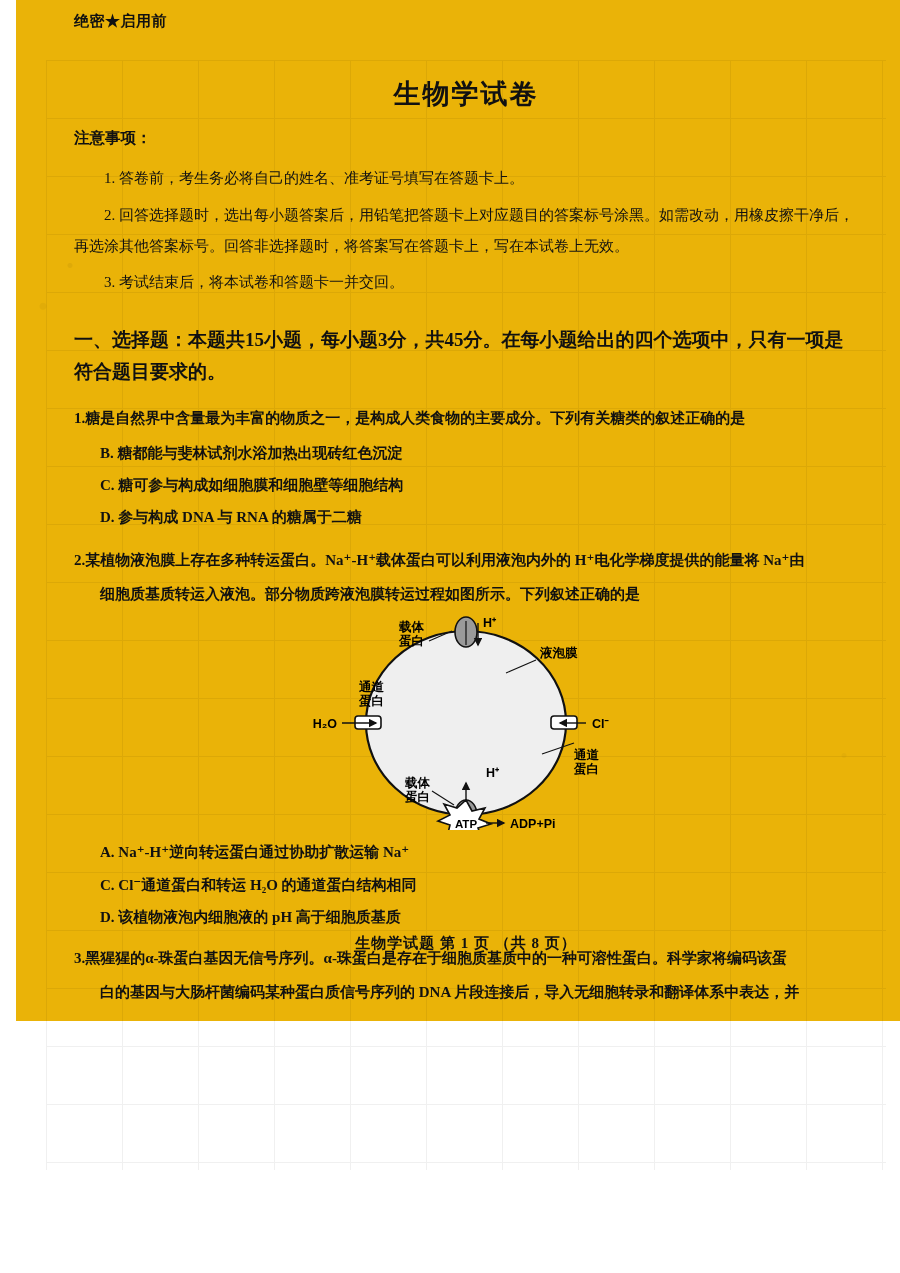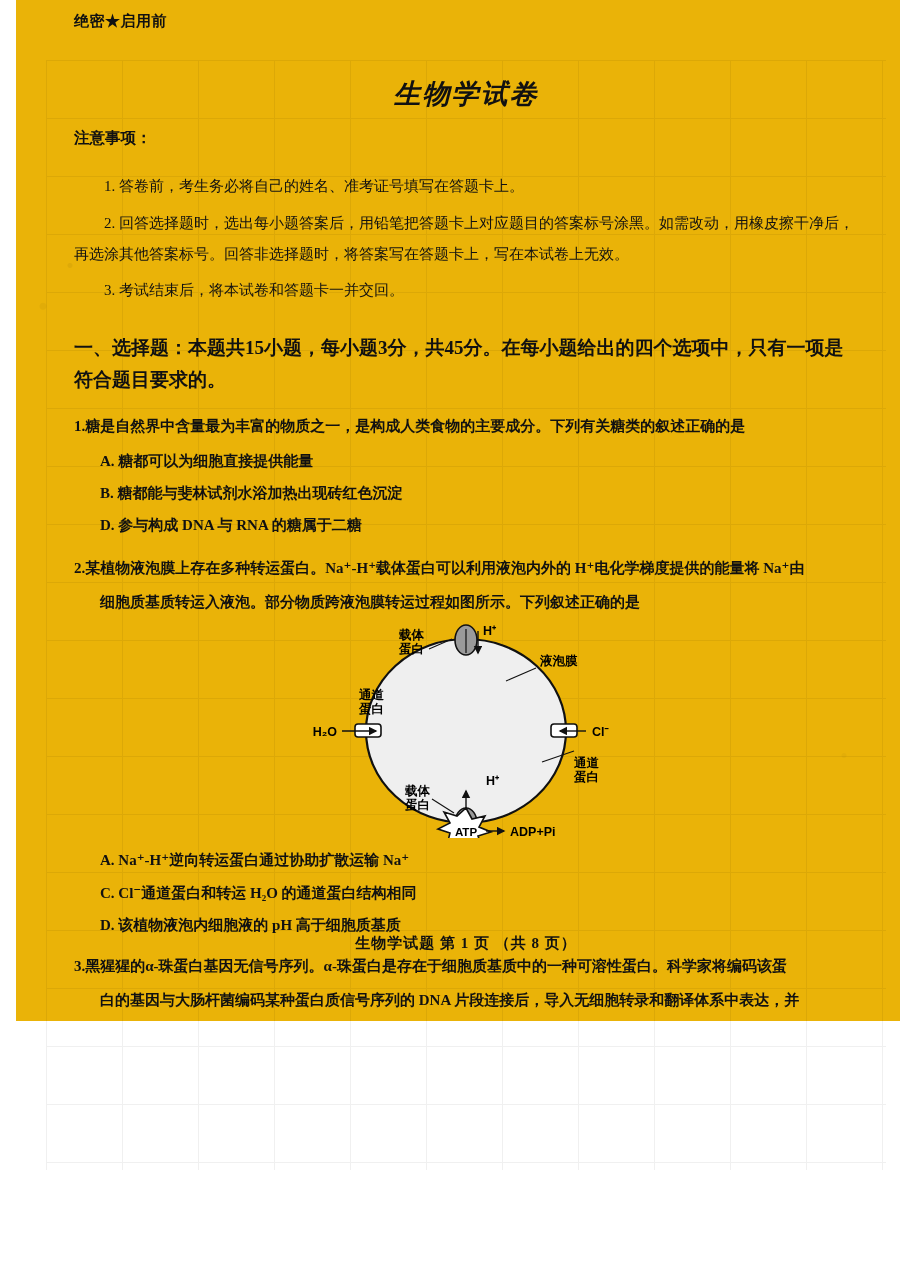--- a/index.html
+++ b/index.html
@@ -98,26 +98,25 @@
     margin-top: 2px;
     letter-spacing: 0.5px;
   }
   h1.title {
     text-align: center;
     font-size: 27px;
     font-weight: bold;
     margin: 2px 0 16px 0;
     letter-spacing: 2px;
     font-family: "Liberation Serif", serif;
-    font-style: italic;
   }
   .notice-head {
     font-weight: bold;
     font-size: 15.5px;
-    margin: 6px 0 22px 0;
+    margin: 6px 0 14px 0;
     font-family: "Liberation Sans", sans-serif;
   }
   .notice-item {
     font-size: 15px;
     line-height: 2.05;
     text-indent: 30px;
     margin: 0 0 6px 0;
     font-family: "Liberation Serif", serif;
   }
   .notice-item.two-line {
@@ -179,22 +178,22 @@
 
     <div class="notice-head">注意事项：</div>
     <p class="notice-item">1. 答卷前，考生务必将自己的姓名、准考证号填写在答题卡上。</p>
     <p class="notice-item two-line">2. 回答选择题时，选出每小题答案后，用铅笔把答题卡上对应题目的答案标号涂黑。如需改动，用橡皮擦干净后，再选涂其他答案标号。回答非选择题时，将答案写在答题卡上，写在本试卷上无效。</p>
     <p class="notice-item">3. 考试结束后，将本试卷和答题卡一并交回。</p>
 
     <div class="section-head">一、选择题：本题共15小题，每小题3分，共45分。在每小题给出的四个选项中，只有一项是符合题目要求的。</div>
 
     <div class="q">
       <div class="q-stem"><span>1.</span><span>糖是自然界中含量最为丰富的物质之一，是构成人类食物的主要成分。下列有关糖类的叙述正确的是</span></div>
-      <div class="opt">A. 糖都可以为细胞直接提供能量</div>
       <div class="opt">B. 糖都能与斐林试剂水浴加热出现砖红色沉淀</div>
+      <div class="opt">C. 糖可参与构成如细胞膜和细胞壁等细胞结构</div>
       <div class="opt">D. 参与构成 DNA 与 RNA 的糖属于二糖</div>
     </div>
 
     <div class="q" style="margin-top:12px;">
       <div class="q-stem"><span>2.</span><span>某植物液泡膜上存在多种转运蛋白。Na⁺-H⁺载体蛋白可以利用液泡内外的 H⁺电化学梯度提供的能量将 Na⁺由</span></div>
       <div class="q-stem indent2">细胞质基质转运入液泡。部分物质跨液泡膜转运过程如图所示。下列叙述正确的是</div>
 
       <div class="fig">
         <svg width="784" height="215" viewBox="0 0 784 215">
 

